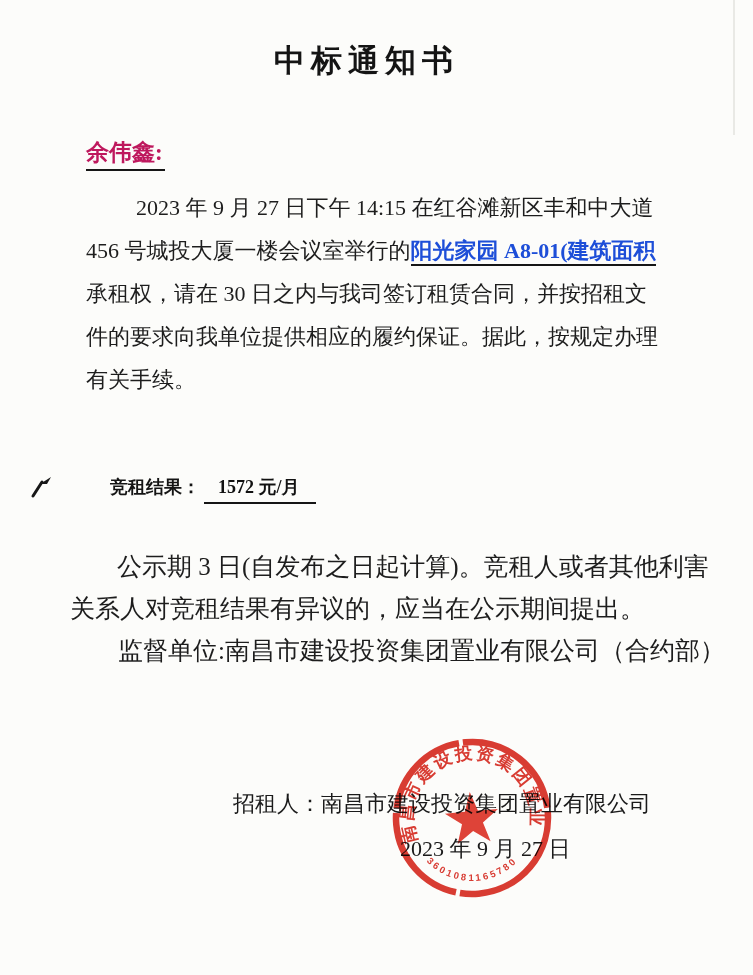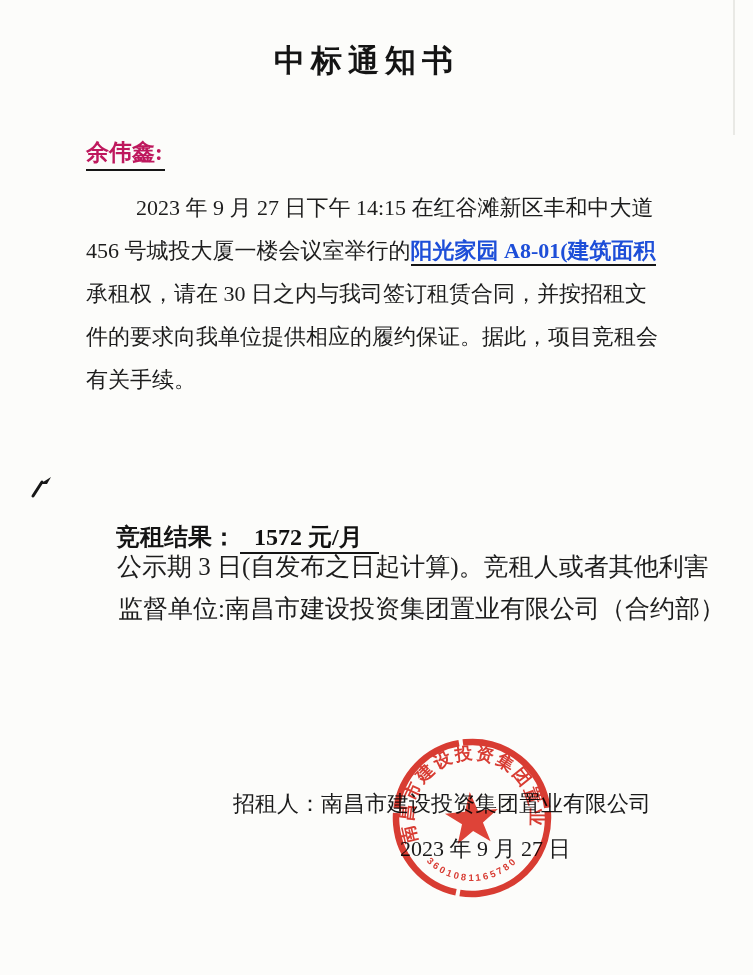--- a/index.html
+++ b/index.html
@@ -44,22 +44,22 @@
     height:43px;line-height:43px;white-space:nowrap;
   }
   .para1 .line.indent{ text-indent:50px; }
   .em{
     display:inline-block;
     font-weight:700;color:#1d4ed8;
     border-bottom:2.5px solid #151515;
     line-height:26px;
   }
   .result{
-    position:absolute;left:92px;top:486px;
-    font-size:24px;line-height:34px;white-space:pre;
+    position:absolute;left:92px;top:436px;
+    font-size:18px;line-height:34px;white-space:pre;
   }
   .result .label{font-weight:700;color:#141414;}
   .result .value{
     display:inline-block;
     font-weight:700;color:#111;
     border-bottom:2.5px solid #151515;
     padding:0 16px 2px 14px;
     margin-left:4px;
     line-height:26px;
   }
@@ -113,32 +113,33 @@
   <h1 class="title">中标通知书</h1>
 
   <div class="recipient">
     <span class="u">余伟鑫:</span>
   </div>
 
   <div class="para1">
     <div class="line indent">2023 年 9 月 27 日下午 14:15 在红谷滩新区丰和中大道</div>
     <div class="line"><span>456 号城投大厦一楼会议室举行的</span><span class="em">阳光家园 A8-01(建筑面积</span></div>
     <div class="line">承租权，请在 30 日之内与我司签订租赁合同，并按招租文</div>
-    <div class="line">件的要求向我单位提供相应的履约保证。据此，项目竞租会</div>
+    <div class="line">件的要求向我单位提供相应的履约保证。据此，按规定办理</div>
     <div class="line">有关手续。</div>
   </div>
 
   <div class="ghost">　</div>
 
   <div class="result">
     <span class="label">竞租结果：</span><span class="value">1572 元/月</span>
   </div>
 
   <div class="notice">
     <div class="line indent1">公示期 3 日(自发布之日起计算)。竞租人或者其他利害</div>
+    <div class="line">关系人对竞租结果有异议的，应当在公示期间提出。</div>
     <div class="line indent2">监督单位:南昌市建设投资集团置业有限公司（合约部）</div>
   </div>
 
   <div class="signature-lessor">招租人：南昌市建设投资集团置业有限公司</div>
   <div class="signature-date">2023 年 9 月 27 日</div>
 
   <svg class="ink-mark" viewBox="0 0 34 40">
     <path d="M7 32 L16 18" stroke="#171717" stroke-width="3" fill="none" stroke-linecap="round"></path>
     <path d="M14 20 L25 13 L21 20 Z" fill="#171717"></path>
   </svg>

